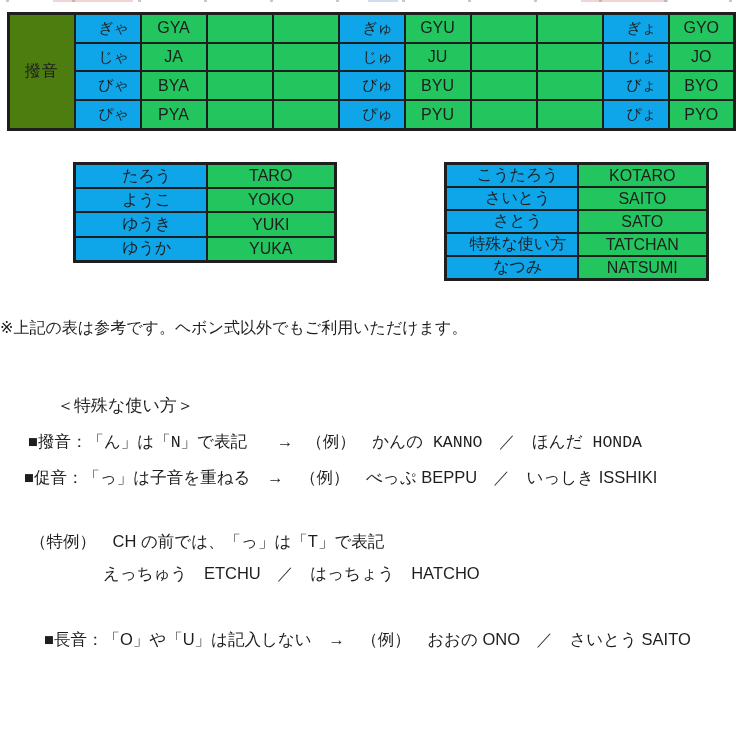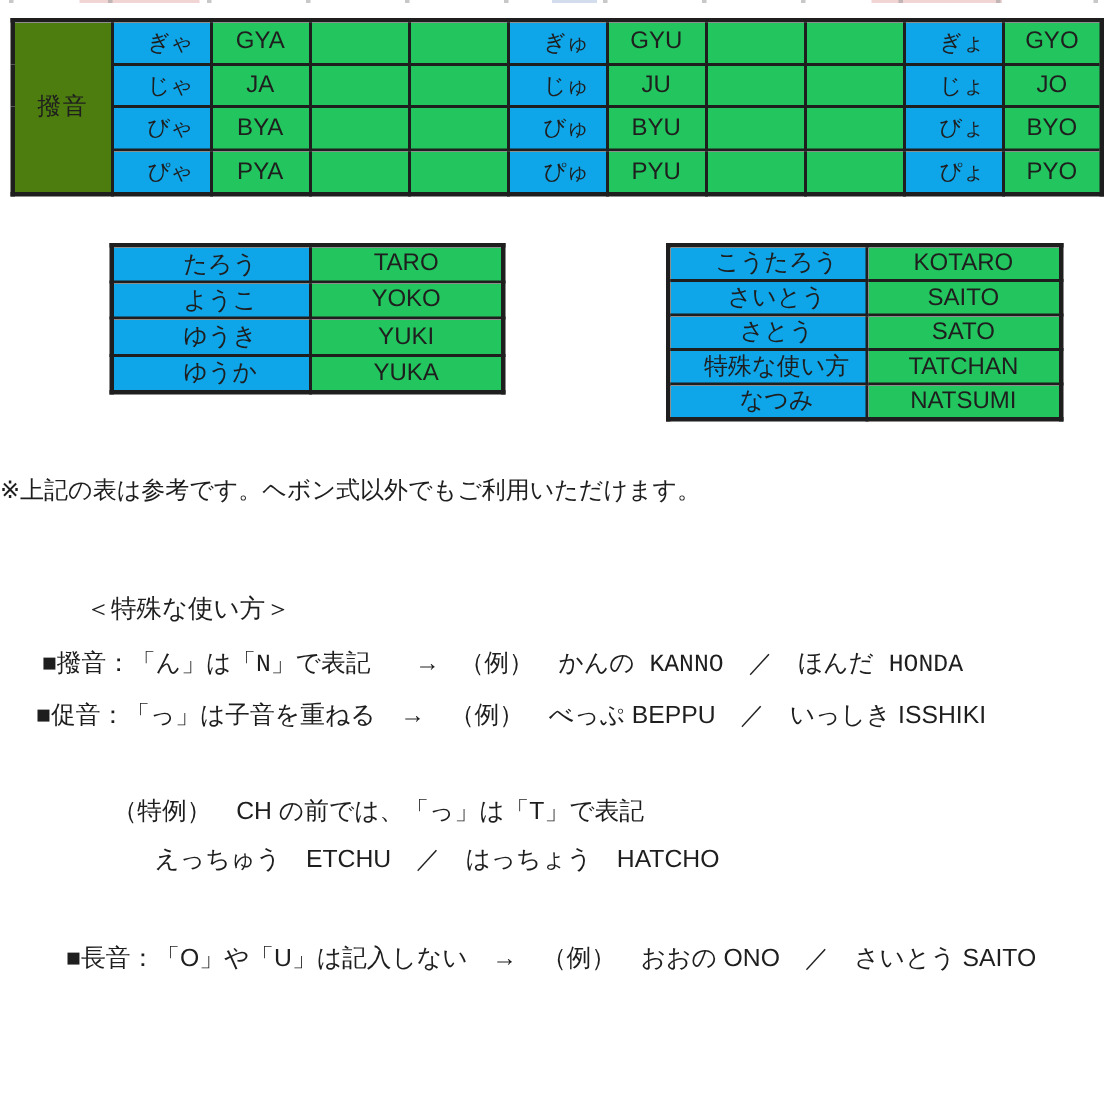--- a/index.html
+++ b/index.html
@@ -54,21 +54,21 @@
     position: absolute;
     white-space: pre;
     line-height: 20px;
     color: #1e1e1e;
   }
   #reference-note { left: 0; width: 738px; top: 318px; text-align: left; font-size: 16px; }
   #special-heading { left: 30px; top: 396px; font-size: 17px; margin-left: 27px; }
   .rule { font-size: 16.5px; }
   #line-hatsuon { left: 28px; top: 433px; font-family: Liberation Mono, monospace; }
   #line-sokuon  { left: 24px; top: 467px; }
-  #line-tokurei { left: 30px; top: 531px; margin-left: 45px; }
+  #line-tokurei { left: 30px; top: 531px; }
   #line-etchu   { left: 103px; top: 563px; }
   #line-choon   { left: 44px; top: 629px; }
 
   
   .stub {
     position: absolute; top: 0; width: 3px; height: 2px;
     background: #9a9a9a; opacity: .55;
   }
   .remnant { position: absolute; top: 0; height: 2px; opacity: .8; }
   .remnant.pink { background: #eec9c9; }

